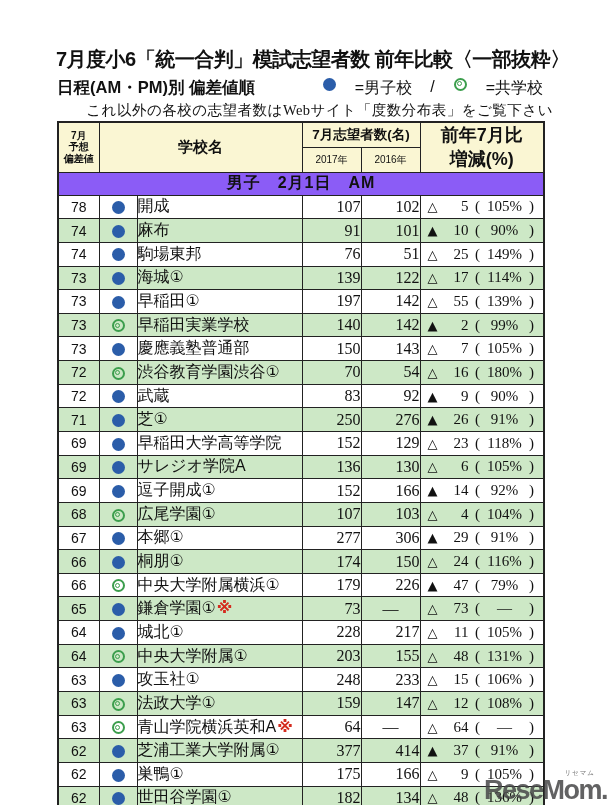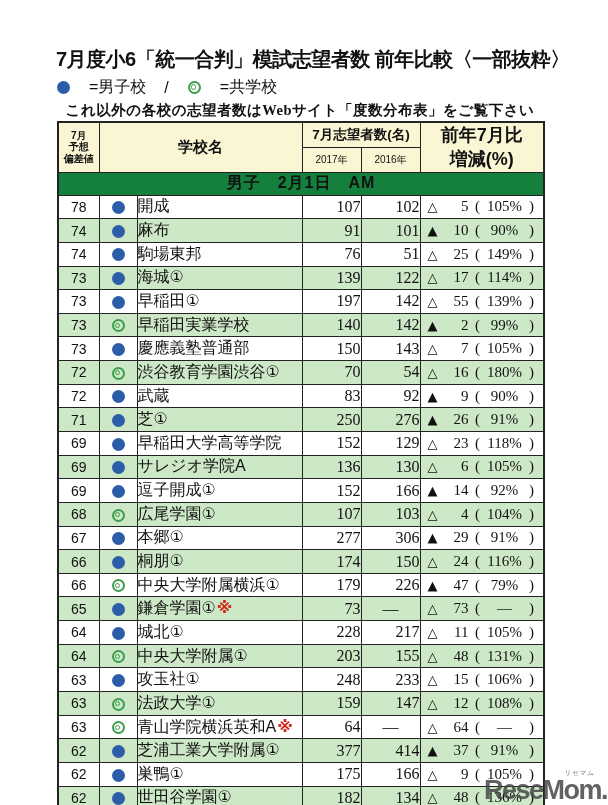--- a/index.html
+++ b/index.html
@@ -10,44 +10,44 @@
   }
   .page-title {
     position:absolute; left:56px; top:46px; width:500px;
     font-size:20px; font-weight:bold; letter-spacing:-0.5px; white-space:nowrap;
   }
   .subtitle-row {
     position:absolute; left:57px; top:77px; width:486px;
     display:flex; justify-content:space-between; align-items:center;
   }
   .subtitle { font-size:16.5px; font-weight:bold; }
-  .legend { font-size:16px; display:flex; align-items:center; gap:18px; }
+  .legend { font-size:16px; display:flex; gap:18px; }
   .note {
-    position:absolute; left:47px; top:101px; width:506px; text-align:center;
-    font-family:"Liberation Serif","DejaVu Serif",serif; font-weight:bold;
+    position:absolute; left:47px; top:101px; width:506px; text-align:right;
+    font-family:"Liberation Serif","DejaVu Serif",serif; font-weight:normal;
     font-size:14.5px; letter-spacing:0.5px; white-space:nowrap;
   }
   table.main {
     position:absolute; left:57px; top:121px; border-collapse:collapse;
     table-layout:fixed; width:486px;
   }
   table.main th, table.main td {
     border:1px solid #222; padding:0; overflow:hidden; white-space:nowrap;
   }
   table.main { border:2px solid #222; }
   col.c1{width:41px} col.c2{width:38px} col.c3{width:165px}
   col.c4{width:59px} col.c5{width:59px} col.c6{width:124px}
   thead th { background:#FAF6D3; font-weight:bold; text-align:center; }
   .th-dev { font-size:10px; line-height:1.18; font-weight:bold; }
   .th-school { font-size:15px; }
   .th-apps { font-size:13.5px; height:22px;margin-top:44px; }
   .th-year { font-size:10px; font-weight:normal; height:22px; }
   .th-yoy { font-size:18px; line-height:1.35; }
   .section-row td {
-    background:#15803d; height:22px; text-align:center;
+    background:#8b5cf6; height:22px; text-align:center;
     font-size:16px; font-weight:600; letter-spacing:1px;
   }
   tbody tr { height:23.65px; }
   tbody tr.alt td { background:#CDE8C6; }
   td.c-dev { text-align:center; font-size:14px; }
   td.c-mark { text-align:center; vertical-align:middle; }
   td.c-school { font-size:16px; padding-left:6px; }
   td.c-num {
     text-align:right; padding-right:11px; font-size:16px;
     font-family:"Liberation Serif","DejaVu Serif",serif;
@@ -86,20 +86,21 @@
     position:absolute; top:-7px; right:12px; font-size:6.5px; font-weight:normal;
     letter-spacing:1px; color:rgba(100,100,100,0.9);
   }
 </style>
 </head>
 <body>
 
 <div class="page-title">7月度小6「統一合判」模試志望者数 前年比較〈一部抜粋〉</div>
 
 <div class="subtitle-row">
+  <div class="subtitle">日程(AM・PM)別 偏差値順</div>
   <div class="legend">
     <span class="dot-boys"></span>
       <span>=男子校</span>
       <span>/</span>
       <span class="dot-coed"></span>
       <span>=共学校</span>
   </div>
 </div>
 
 <div class="note">これ以外の各校の志望者数はWebサイト「度数分布表」をご覧下さい</div>

